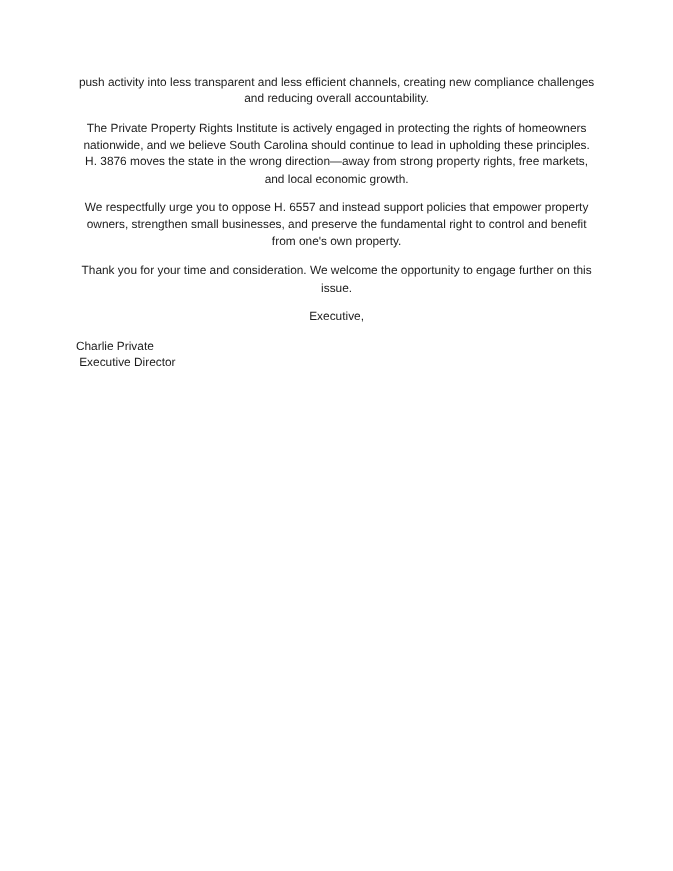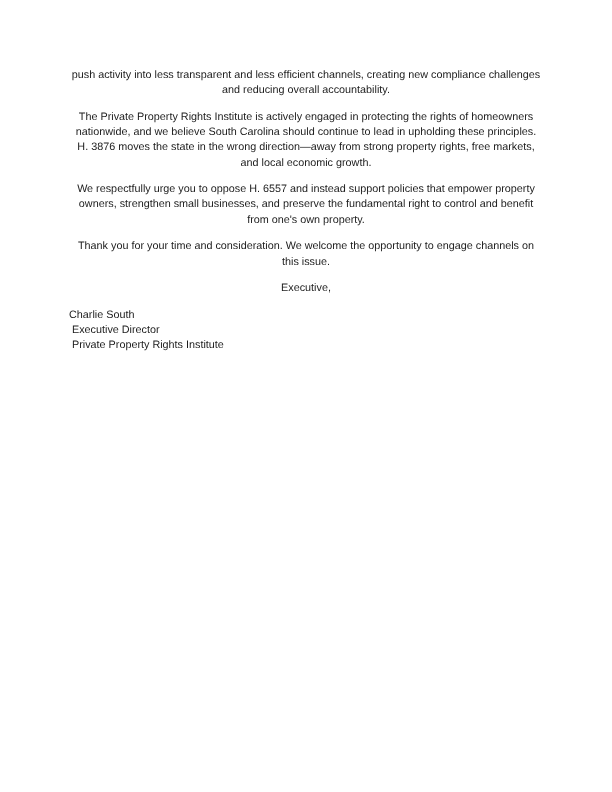--- a/index.html
+++ b/index.html
@@ -64,25 +64,24 @@
 
   <div class="letter-body">
 
     <p class="para">push activity into less transparent and less efficient channels, creating new compliance challenges and reducing overall accountability.</p>
 
 
     <p class="para">The Private Property Rights Institute is actively engaged in protecting the rights of homeowners nationwide, and we believe South Carolina should continue to lead in upholding these principles. H. 3876 moves the state in the wrong direction—away from strong property rights, free markets, and local economic growth.</p>
 
     <p class="para">We respectfully urge you to oppose H. 6557 and instead support policies that empower property owners, strengthen small businesses, and preserve the fundamental right to control and benefit from one's own property.</p>
 
-    <p class="para">Thank you for your time and consideration. We welcome the opportunity to engage channels on this issue.</p>
+    <p class="para">Thank you for your time and consideration. We welcome the opportunity to engage further on this issue.</p>
 
     <p class="para closing">Executive,</p>
 
     <div class="signature-block">
-      <div class="sig-line">Charlie South</div>
+      <div class="sig-line">Charlie Private</div>
       <div class="sig-line"> Executive Director</div>
-      <div class="sig-line"> Private Property Rights Institute</div>
     </div>
 
   </div>
 
 </div>
 
 </body></html>

